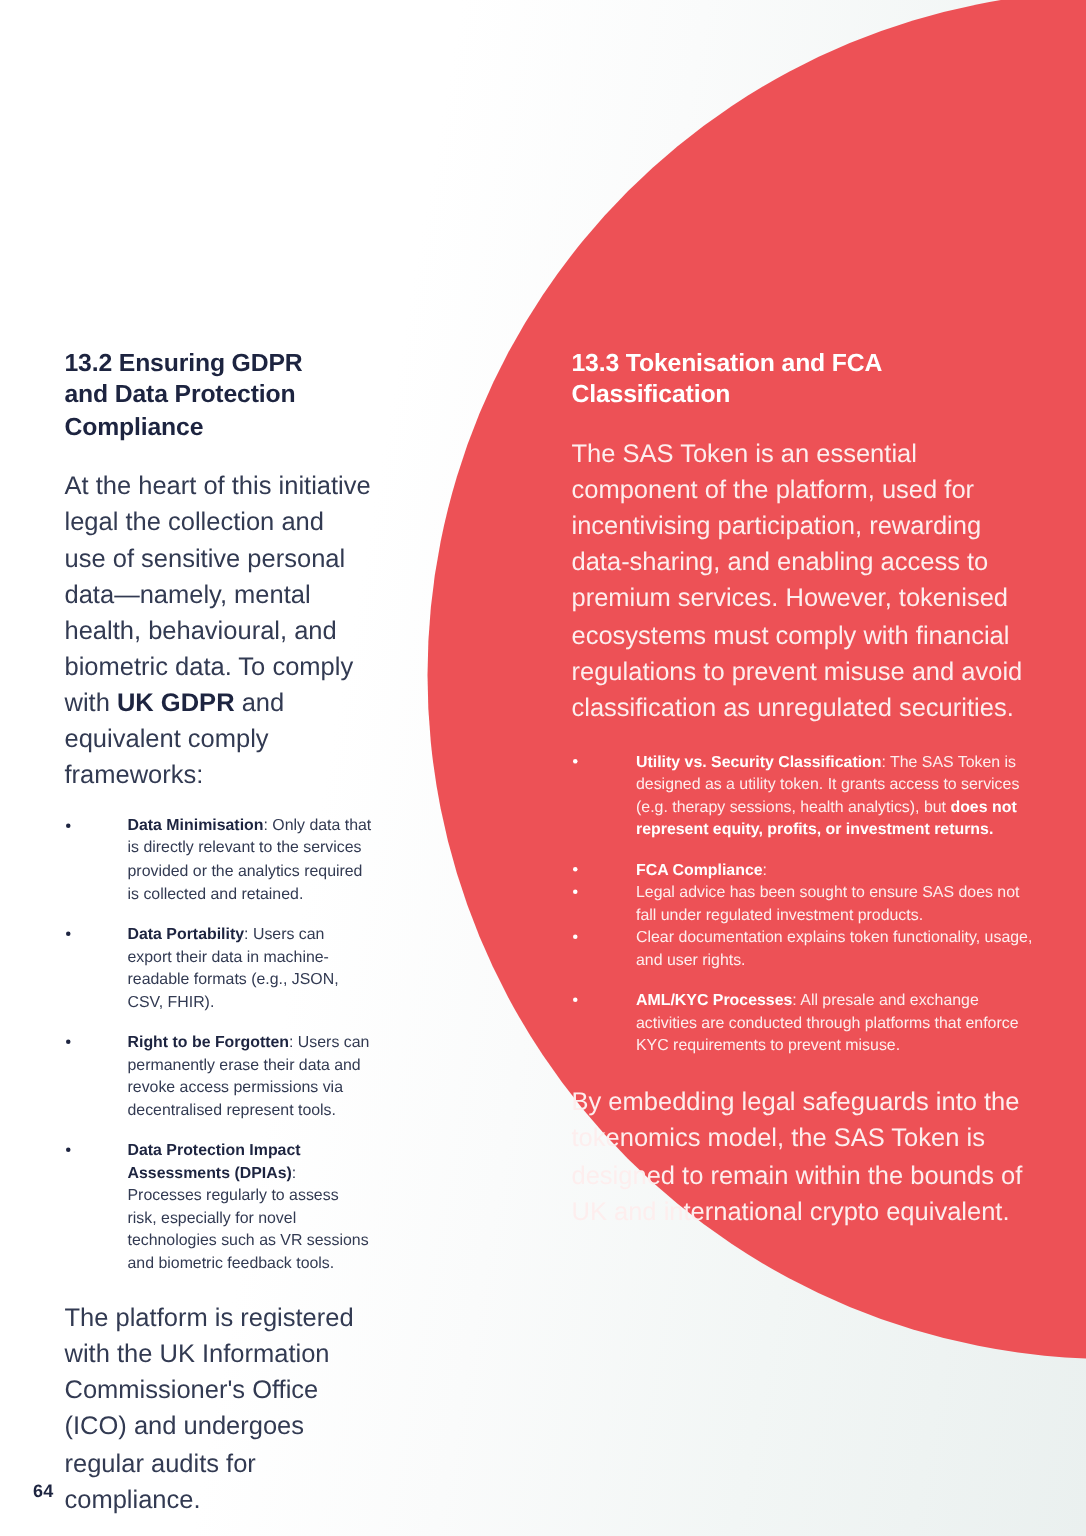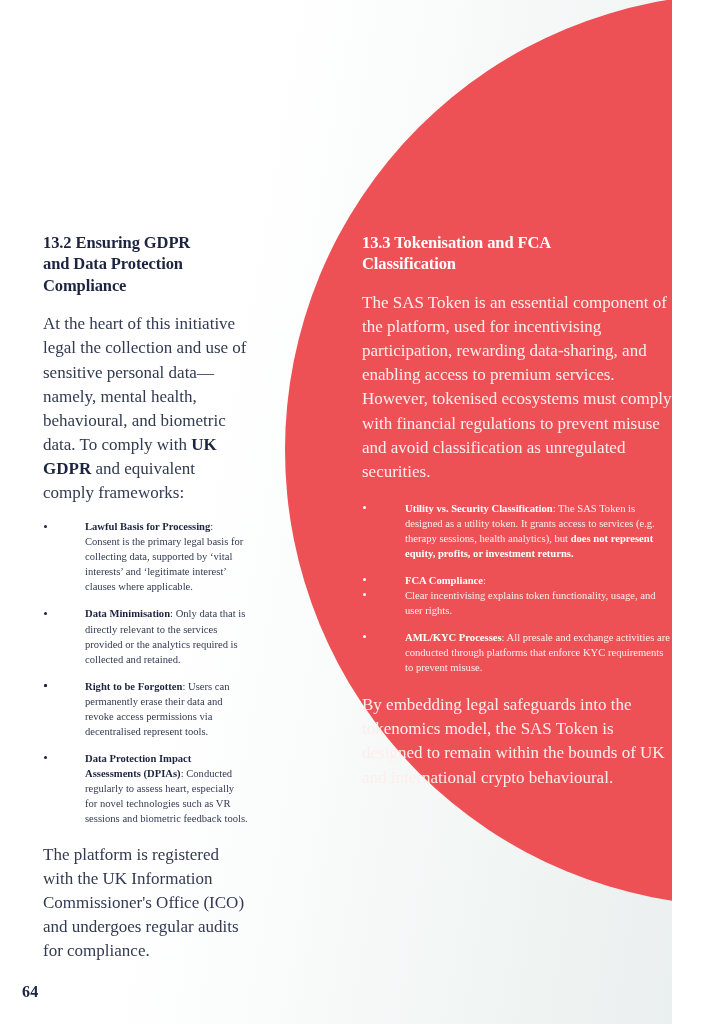--- a/index.html
+++ b/index.html
@@ -9,45 +9,44 @@
   body {
     width: 724px;
     height: 1024px;
     background: #ffffff;
     font-family: "Liberation Sans", sans-serif;
     overflow: hidden;
   }
 
   #page {
     position: relative;
-    width: 672px;
+    width: 724px;
     height: 1024px;
     overflow: hidden;
     background: linear-gradient(100deg, #ffffff 0%, #ffffff 34%, #fafbfb 52%, #f2f6f5 74%, #eaf0ef 100%);
-    font-family: Liberation Serif, serif;
   }
 
   
   #red-circle {
     position: absolute;
     left: 285px;
     top: -6px;
     width: 912px;
     height: 912px;
     border-radius: 50%;
     background: #ed5156;
   }
 
   
   .column {
     position: absolute;
     top: 232px;
   }
   #left-column  { left: 43px;  width: 205px; }
-  #right-column { left: 362px; width: 310px; }
+  #right-column { left: 381px; width: 310px; }
 
   .sec-heading {
     font-size: 16.5px;
     font-weight: bold;
     line-height: 1.3;
     letter-spacing: -0.1px;
     margin: 0 0 16px 0;
     white-space: pre-line;
   }
   #left-column  .sec-heading { color: #1d2440; }
@@ -102,21 +101,21 @@
   #right-column ul.blist > li > .btext { color: #fdeeee; }
 
   
   ul.blist > li.tight { margin-bottom: 0; }
 
   
   #page-number {
     position: absolute;
     left: 22px;
     bottom: 23px;
-    font-size: 16px;
+    font-size: 12px;
     font-weight: bold;
     color: #1d2440;
     letter-spacing: 0.2px;
   }
 </style>
 </head>
 <body>
 
 <div id="page">
 
@@ -126,36 +125,33 @@
 
     <h2 class="sec-heading">13.2 Ensuring GDPR
 and Data Protection
 Compliance</h2>
 
     <p class="body-para"><span>At the heart of this initiative legal the collection and use of sensitive personal data—namely, mental health, behavioural, and biometric data. To comply with </span><b>UK GDPR</b><span> and equivalent comply frameworks:</span></p>
 
     <ul class="blist">
       <li>
         <span class="bullet"></span>
-        <span class="btext"><b>Lawful Basis for Processing</b><span>: Consent is the primary legal basis for collecting data, supported by ‘vital interests’ and ‘legitimate interest’ clauses where applicable.</span></span>
-      </li>
-      <li>
-        <span class="bullet"></span>
         <span class="btext"><b>Data Minimisation</b><span>: Only data that is directly relevant to the services provided or the analytics required is collected and retained.</span></span>
       </li>
       <li>
         <span class="bullet"></span>
+        <span class="btext"><b>Data Portability</b><span>: Users can export their data in machine-readable formats (e.g., JSON, CSV, FHIR).</span></span>
       </li>
       <li>
         <span class="bullet"></span>
         <span class="btext"><b>Right to be Forgotten</b><span>: Users can permanently erase their data and revoke access permissions via decentralised represent tools.</span></span>
       </li>
       <li>
         <span class="bullet"></span>
-        <span class="btext"><b>Data Protection Impact Assessments (DPIAs)</b><span>: Conducted regularly to assess heart, especially for novel technologies such as VR sessions and biometric feedback tools.</span></span>
+        <span class="btext"><b>Data Protection Impact Assessments (DPIAs)</b><span>: Processes regularly to assess risk, especially for novel technologies such as VR sessions and biometric feedback tools.</span></span>
       </li>
     </ul>
 
     <p class="body-para" style="margin-top:17px;">The platform is registered with the UK Information Commissioner's Office (ICO) and undergoes regular audits for compliance.</p>
   </div>
 
   <div id="right-column" class="column">
 
     <h2 class="sec-heading">13.3 Tokenisation and FCA
 Classification</h2>
@@ -164,28 +160,32 @@
 
     <ul class="blist" style="margin-top:17px;">
       <li>
         <span class="bullet"></span>
         <span class="btext"><b>Utility vs. Security Classification</b><span>: The SAS Token is designed as a utility token. It grants access to services (e.g. therapy sessions, health analytics), but </span><b>does not represent equity, profits, or investment returns.</b></span>
       </li>
       <li class="tight">
         <span class="bullet"></span>
         <span class="btext"><b>FCA Compliance</b><span>:</span></span>
       </li>
+      <li class="tight">
+        <span class="bullet"></span>
+        <span class="btext"><span>Legal advice has been sought to ensure SAS does not fall under regulated investment products.</span></span>
+      </li>
       <li>
         <span class="bullet"></span>
-        <span class="btext"><span>Clear incentivising explains token functionality, usage, and user rights.</span></span>
+        <span class="btext"><span>Clear documentation explains token functionality, usage, and user rights.</span></span>
       </li>
       <li style="">
         <span class="bullet"></span>
         <span class="btext"><b>AML/KYC Processes</b><span>: All presale and exchange activities are conducted through platforms that enforce KYC requirements to prevent misuse.</span></span>
       </li>
     </ul>
 
-    <p class="body-para" style="margin-top:18px;">By embedding legal safeguards into the tokenomics model, the SAS Token is designed to remain within the bounds of UK and international crypto behavioural.</p>
+    <p class="body-para" style="margin-top:18px;">By embedding legal safeguards into the tokenomics model, the SAS Token is designed to remain within the bounds of UK and international crypto equivalent.</p>
   </div>
 
   <div id="page-number">64</div>
 
 </div>
 
 </body></html>

